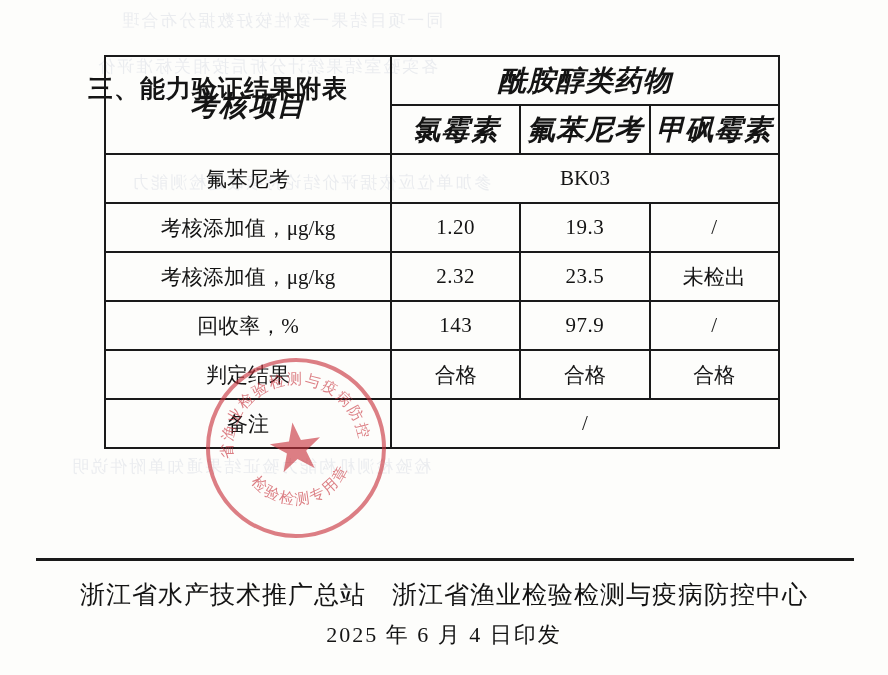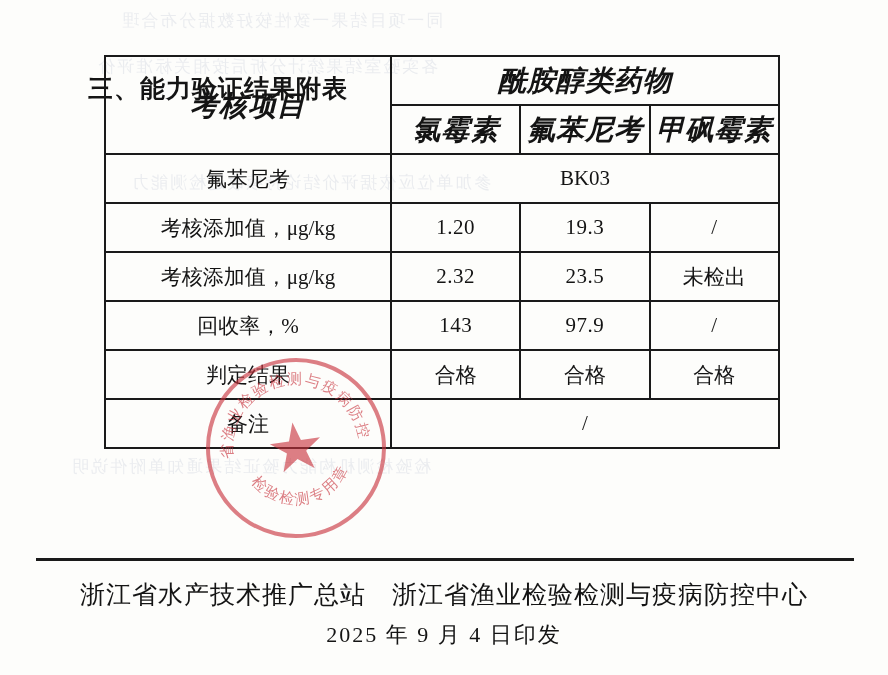--- a/index.html
+++ b/index.html
@@ -256,15 +256,15 @@
         <span>★</span>
       </div>
   </div>
 
   <div class="footer-rule"></div>
 
   <div class="footer-line1">
     <span class="footer-org1">浙江省水产技术推广总站</span><span>浙江省渔业检验检测与疫病防控中心</span>
   </div>
 
-  <div class="footer-line2">2025 年 9 月 4 日印发</div>
+  <div class="footer-line2">2025 年 6 月 4 日印发</div>
 
 </div>
 
 </body></html>

